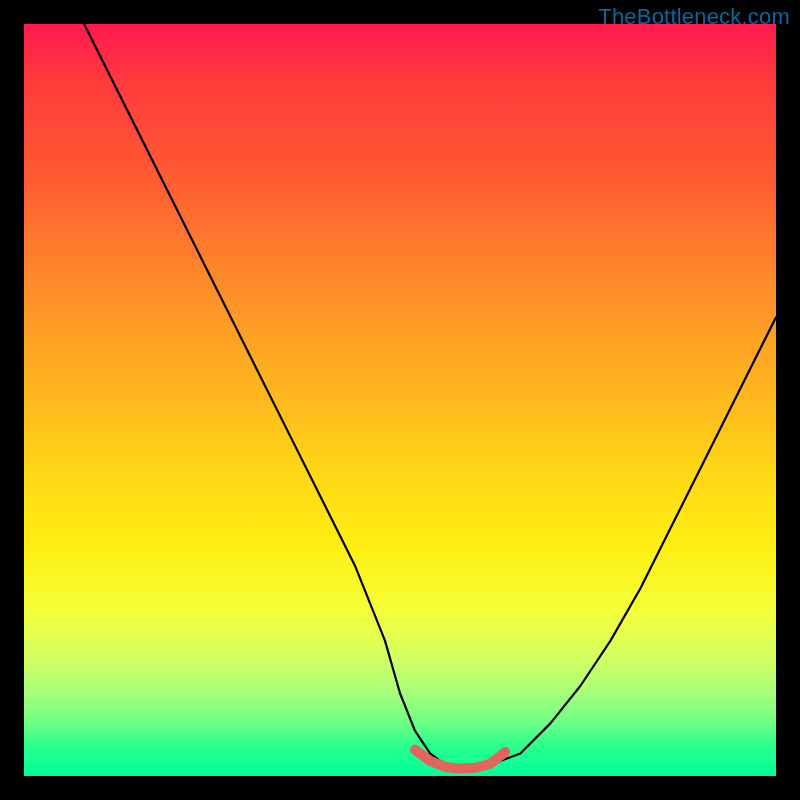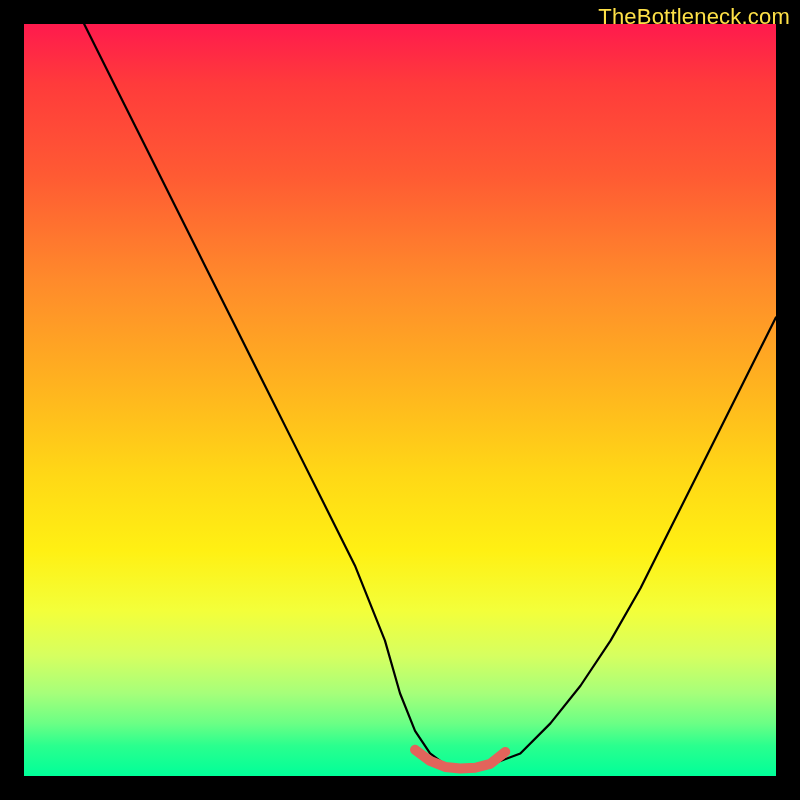--- a/index.html
+++ b/index.html
@@ -38,21 +38,21 @@
       #a6ff7a 89%,
       #6bff85 93%,
       #2aff8e 96%,
       #00ff99 100%
     );
   }
   .watermark {
     position: absolute;
     top: 4px;
     right: 10px;
-    color: #fde047;
+    color: #0369a1;
     font-size: 22px;
     letter-spacing: 0.2px;
     user-select: none;
   }
   svg.curve, svg.highlight {
     position: absolute;
     left: 0;
     top: 0;
     width: 752px;
     height: 752px;

